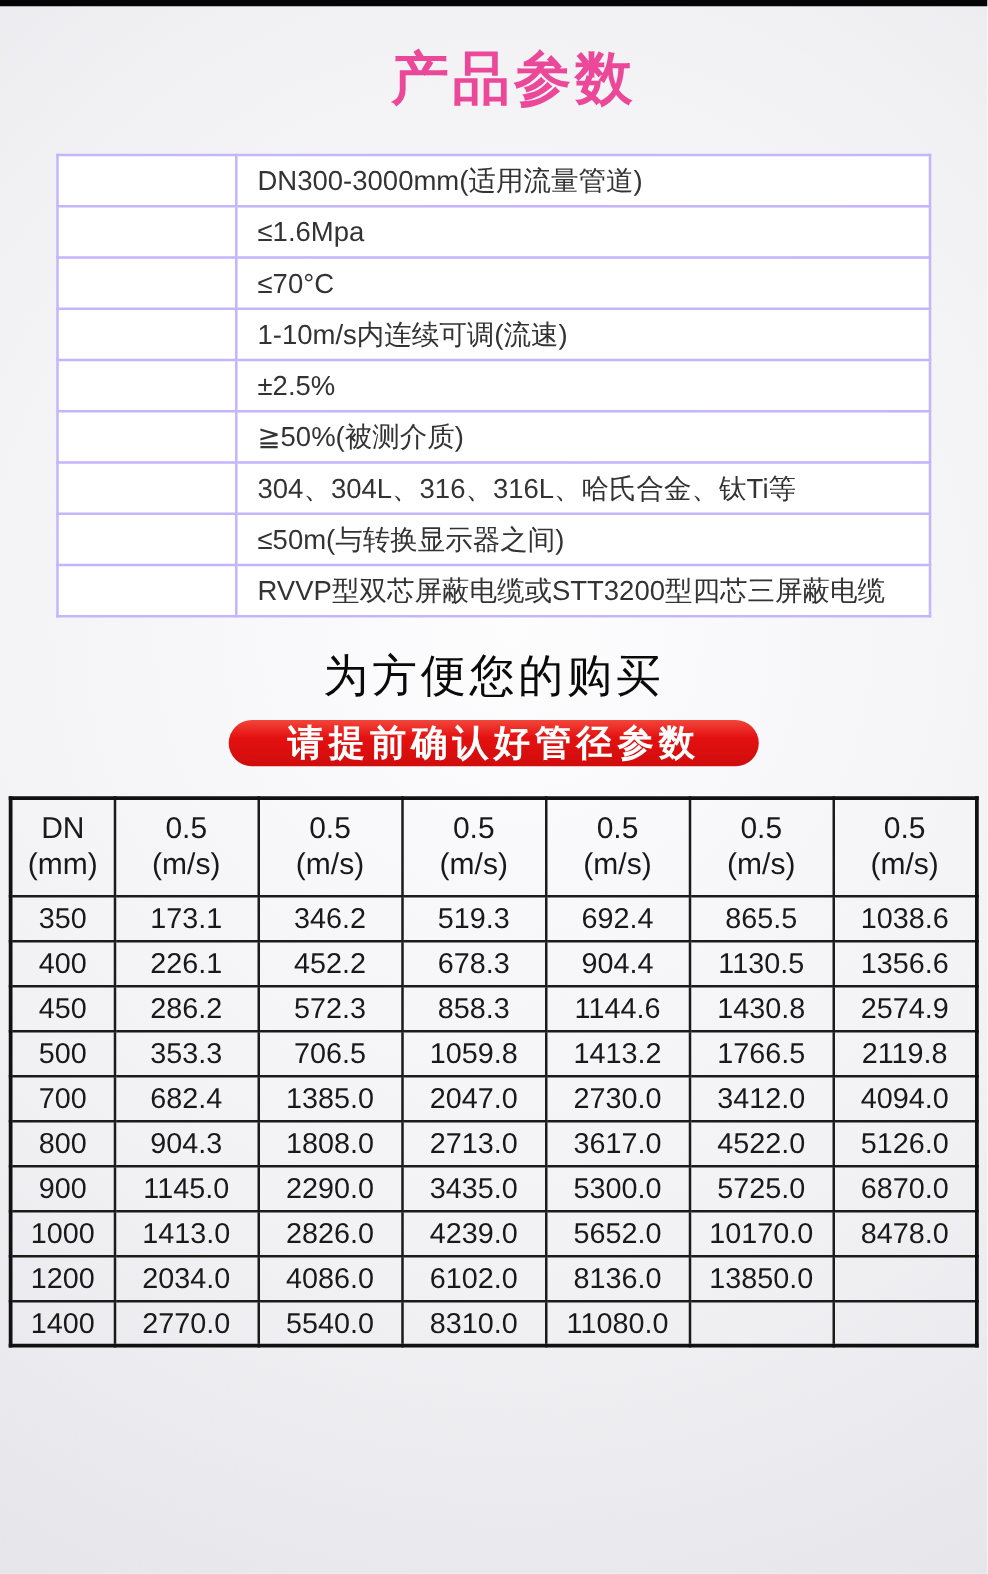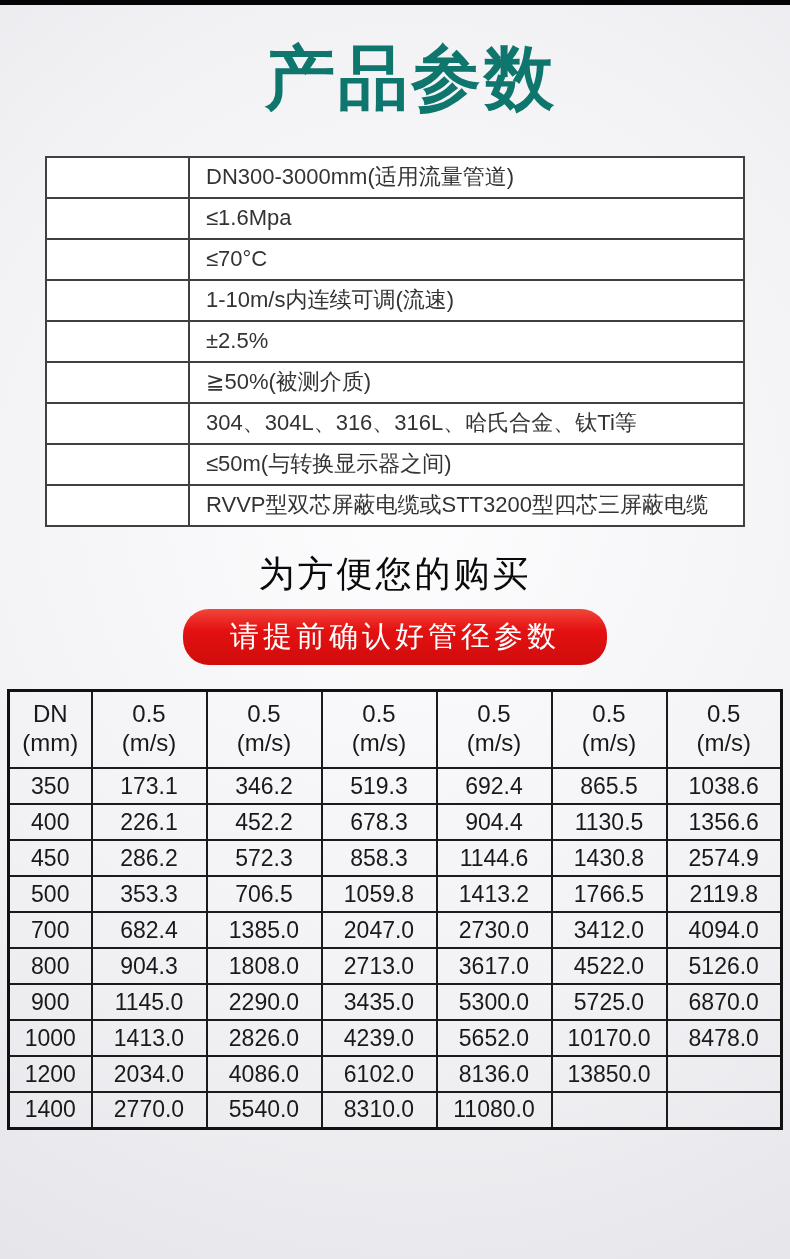--- a/index.html
+++ b/index.html
@@ -11,36 +11,36 @@
       radial-gradient(145% 95% at 52% 40%, #fdfdfe 0%, #f2f2f5 42%, #e3e3e8 78%, #d6d6db 100%);
     overflow: hidden;
   }
   .top-strip {
     width: 100%; height: 5px;
     background: #050505;
   }
   .page-title {
     margin-top: 26px;
     text-align: center;
-    font-size: 70px;
+    font-size: 46px;
     font-weight: 900;
     letter-spacing: 3px;
-    color: #0f766e;
+    color: #ec4899;
     line-height: 1.35;
     padding-left: 32px;
   }
   
   table.spec {
     width: 700px;
     margin: 30px auto 0;
     border-collapse: collapse;
     table-layout: fixed;
   }
   table.spec td {
-    border: 2px solid #404040;
+    border: 2px solid #c4b5fd;
     height: 41px;
     background: #ffffff;
   }
   td.spec-label {
     width: 143px;
     background: var(--label-red, #cd0f14);
     color: #ffffff;
     font-size: 20px;
     text-align: center;
     padding: 0 2px;
@@ -58,30 +58,30 @@
     margin-top: 24px;
     text-align: center;
     font-size: 36px;
     font-weight: 500;
     color: #0a0a0a;
     letter-spacing: 3px;
     line-height: 1.25;
   }
   .pill {
     width: 424px;
-    height: 56px;
+    height: 37px;
     margin: 13px auto 0;
     border-radius: 26px;
     background: linear-gradient(180deg, var(--pill-red-top, #f2463a) 0%, var(--pill-red, #e41111) 38%, #d00c0c 100%);
     display: flex;
     align-items: center;
     justify-content: center;
     color: #ffffff;
     font-size: 29px;
-    font-weight: 400;
+    font-weight: 700;
     letter-spacing: 4px;
   }
   
   table.flow {
     width: 776px;
     margin: 24px auto 0;
     border-collapse: collapse;
     table-layout: fixed;
     border: 3px solid #111111;
   }

